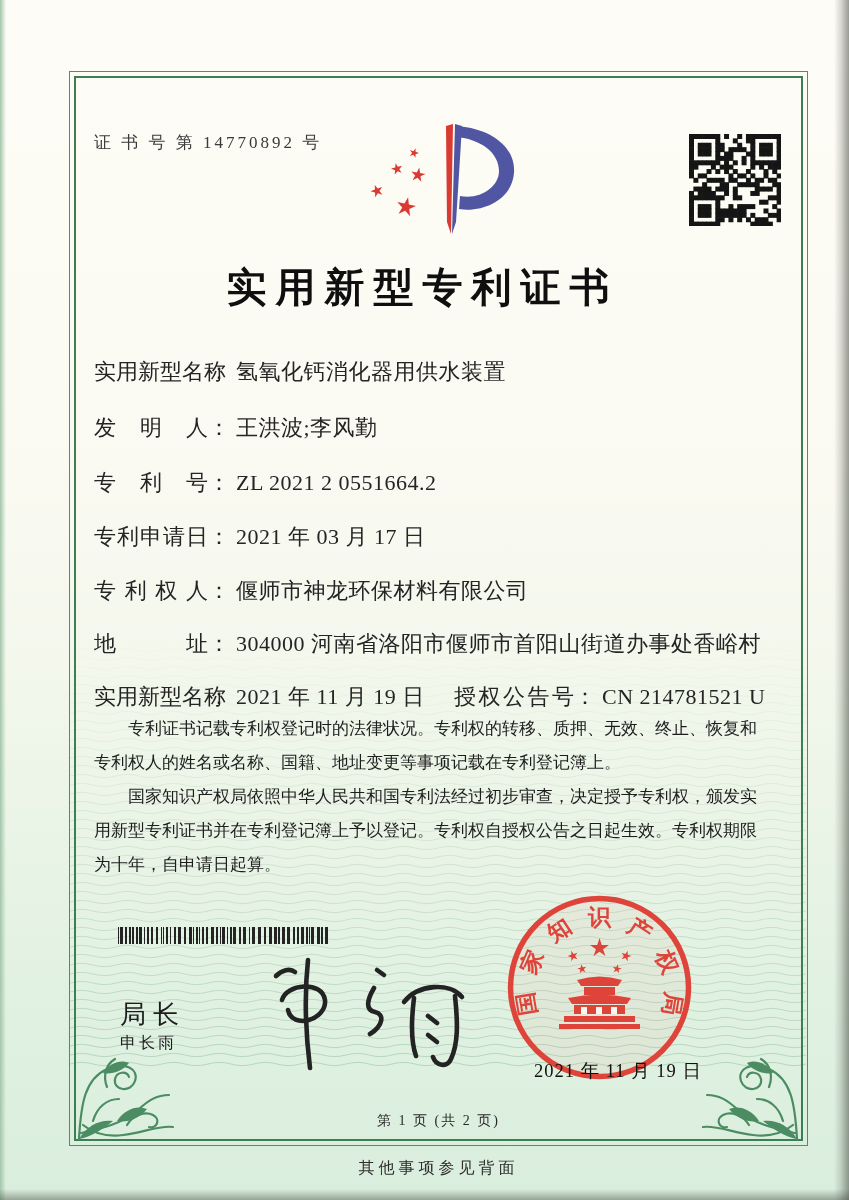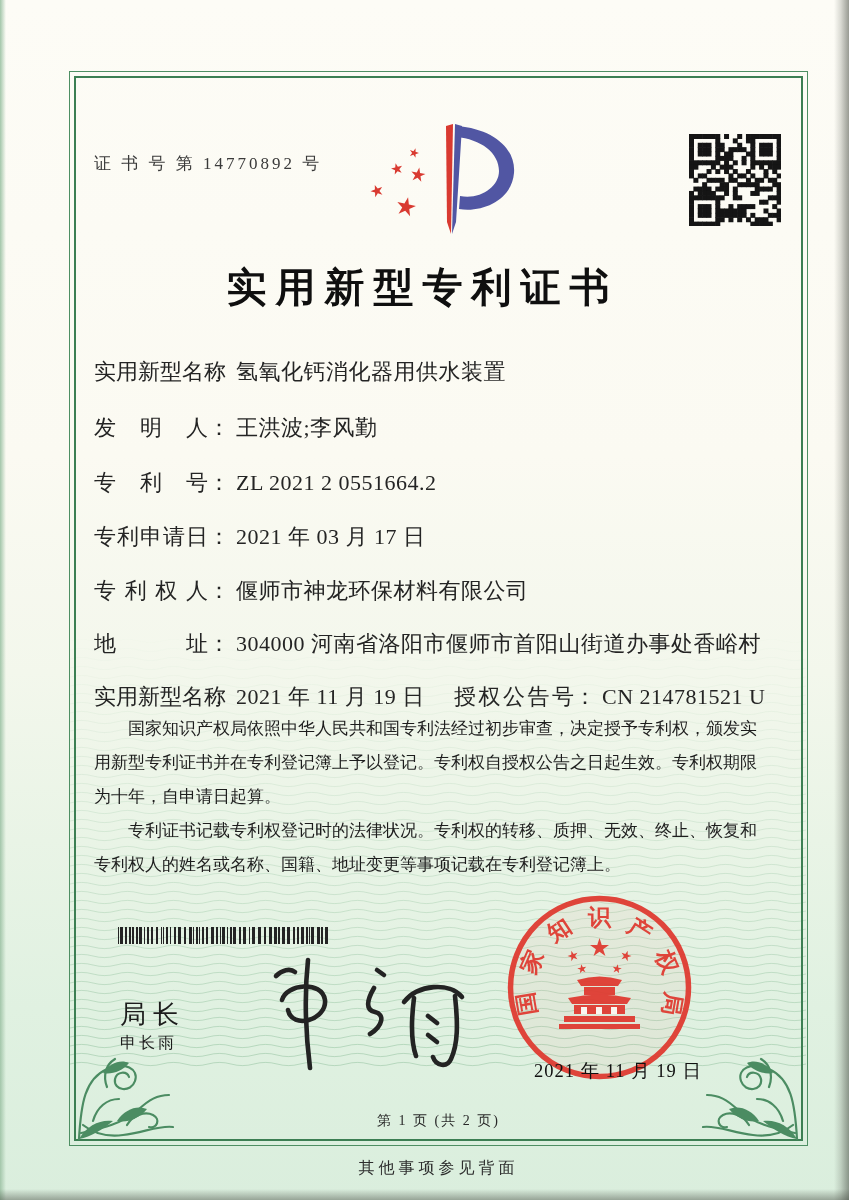--- a/index.html
+++ b/index.html
@@ -9,21 +9,21 @@
     background:linear-gradient(180deg,#fdfcf6 0%,#fbfaf2 38%,#f3f7ec 56%,#e9f4e6 70%,#e0f1e1 84%,#daeedd 100%);
   }
   .abs{position:absolute;}
   
   .edge-left{left:0;top:0;width:6px;height:100%;background:linear-gradient(90deg,#a3c6aa 0%,rgba(163,198,170,0) 100%);}
   .edge-right{right:0;top:0;width:15px;height:100%;background:linear-gradient(90deg,rgba(0,0,0,0) 0%,rgba(90,95,85,.22) 45%,rgba(70,75,66,.55) 100%);}
   .edge-bottom{left:0;bottom:0;width:100%;height:11px;background:linear-gradient(180deg,rgba(0,0,0,0),rgba(70,75,66,.45));}
   
   .border-outer{left:69px;top:71px;width:737px;height:1073px;border:1.5px solid #4e8f63;}
   .border-inner{position:absolute;left:4px;top:4px;right:4px;bottom:4px;border:2.5px solid #3c7f53;}
-  .cert-no{left:94px;top:131px;font-size:17px;letter-spacing:3px;color:#3a3a3a;margin-top:21px;}
+  .cert-no{left:94px;top:131px;font-size:17px;letter-spacing:3px;color:#3a3a3a;}
   .title{left:54px;top:260px;width:737px;text-align:center;font-size:40px;font-weight:700;letter-spacing:9px;color:#0f0f0f;}
   .frow{left:94px;font-size:22px;color:#242424;white-space:nowrap;}
   .flabel{display:inline-block;width:114px;text-align:justify;text-align-last:justify;}
   .fcolon{display:inline-block;margin-right:6px;}
   .fvalue{letter-spacing:.5px;}
   .grant-col2{position:absolute;left:360px;top:0;white-space:nowrap;}
   .grant-col2 .flabel{width:120px;}
   .paras{left:94px;top:712px;width:666px;font-size:17px;line-height:2.0;color:#1d1d1d;}
   .paras p{margin:0;text-indent:2em;}
   .director-title{left:120px;top:997px;font-size:26px;letter-spacing:7px;color:#1c1c1c;}
@@ -408,22 +408,22 @@
   <div class="abs frow" style="top:682px;">
     <span>
       <span class="flabel">实用新型名称</span><span class="fcolon">：</span><span class="fvalue">2021 年 11 月 19 日</span>
     </span>
     <span class="grant-col2">
       <span class="flabel">授权公告号</span><span class="fcolon">：</span><span class="fvalue">CN 214781521 U</span>
     </span>
   </div>
 
   <div class="abs paras">
+    <p>专利证书记载专利权登记时的法律状况。专利权的转移、质押、无效、终止、恢复和专利权人的姓名或名称、国籍、地址变更等事项记载在专利登记簿上。</p>
     <p>国家知识产权局依照中华人民共和国专利法经过初步审查，决定授予专利权，颁发实用新型专利证书并在专利登记簿上予以登记。专利权自授权公告之日起生效。专利权期限为十年，自申请日起算。</p>
-    <p>专利证书记载专利权登记时的法律状况。专利权的转移、质押、无效、终止、恢复和专利权人的姓名或名称、国籍、地址变更等事项记载在专利登记簿上。</p>
   </div>
 
   <svg id="barcode" class="abs" style="left:118px;top:927px;" width="215" height="17" viewBox="0 0 215 17">
       <rect x="0" y="0" width="1" height="17" fill="#242424"></rect>
       <rect x="2" y="0" width="3" height="17" fill="#242424"></rect>
       <rect x="7" y="0" width="2" height="17" fill="#242424"></rect>
       <rect x="11" y="0" width="2" height="17" fill="#242424"></rect>
       <rect x="14" y="0" width="2" height="17" fill="#242424"></rect>
       <rect x="18" y="0" width="2" height="17" fill="#242424"></rect>
       <rect x="21" y="0" width="3" height="17" fill="#242424"></rect>

